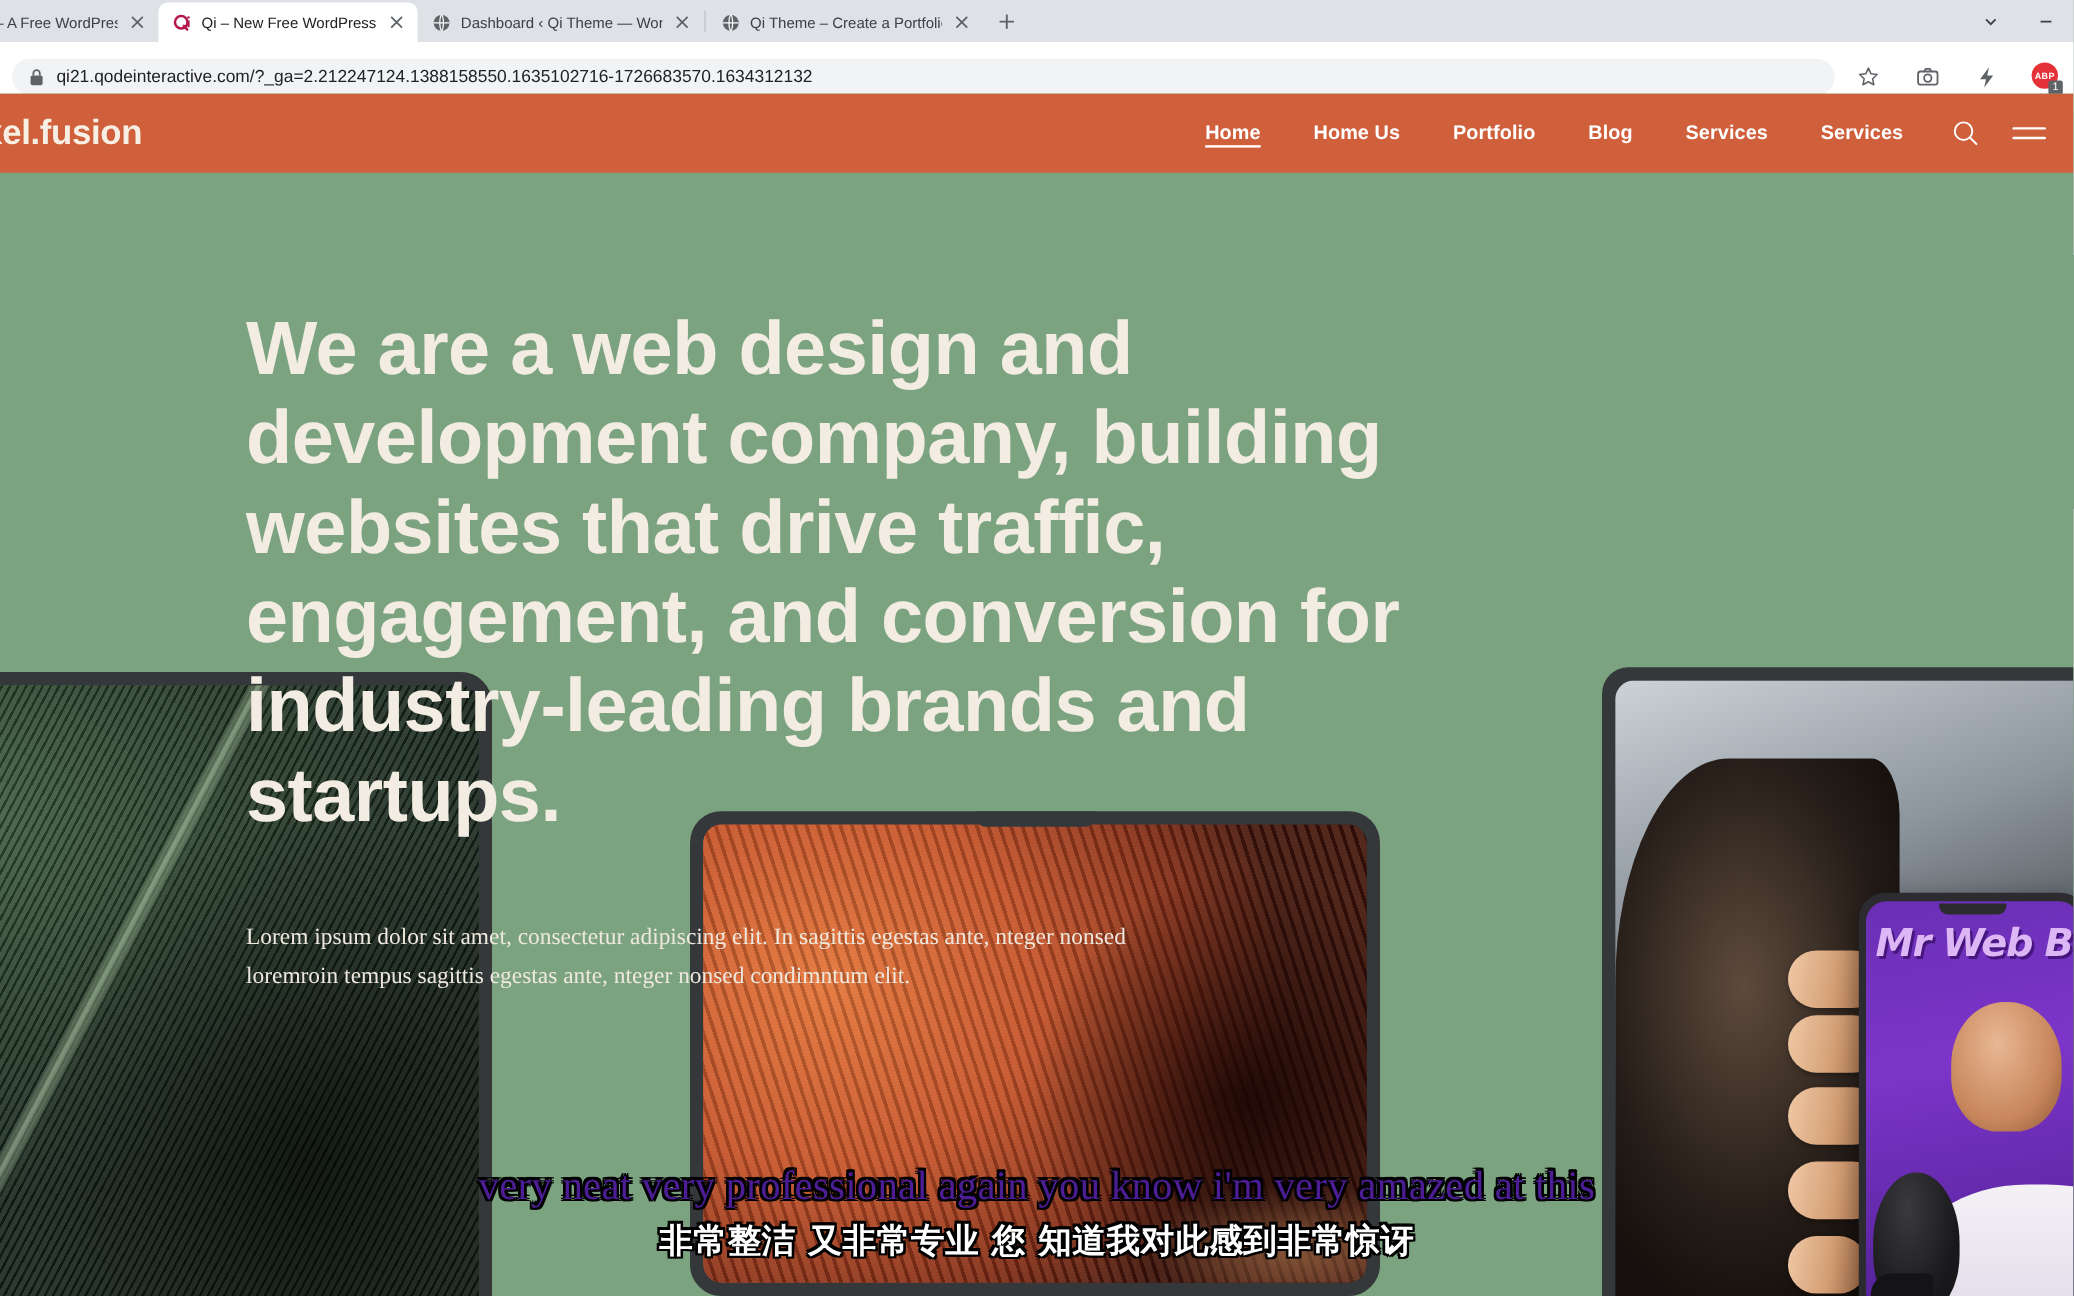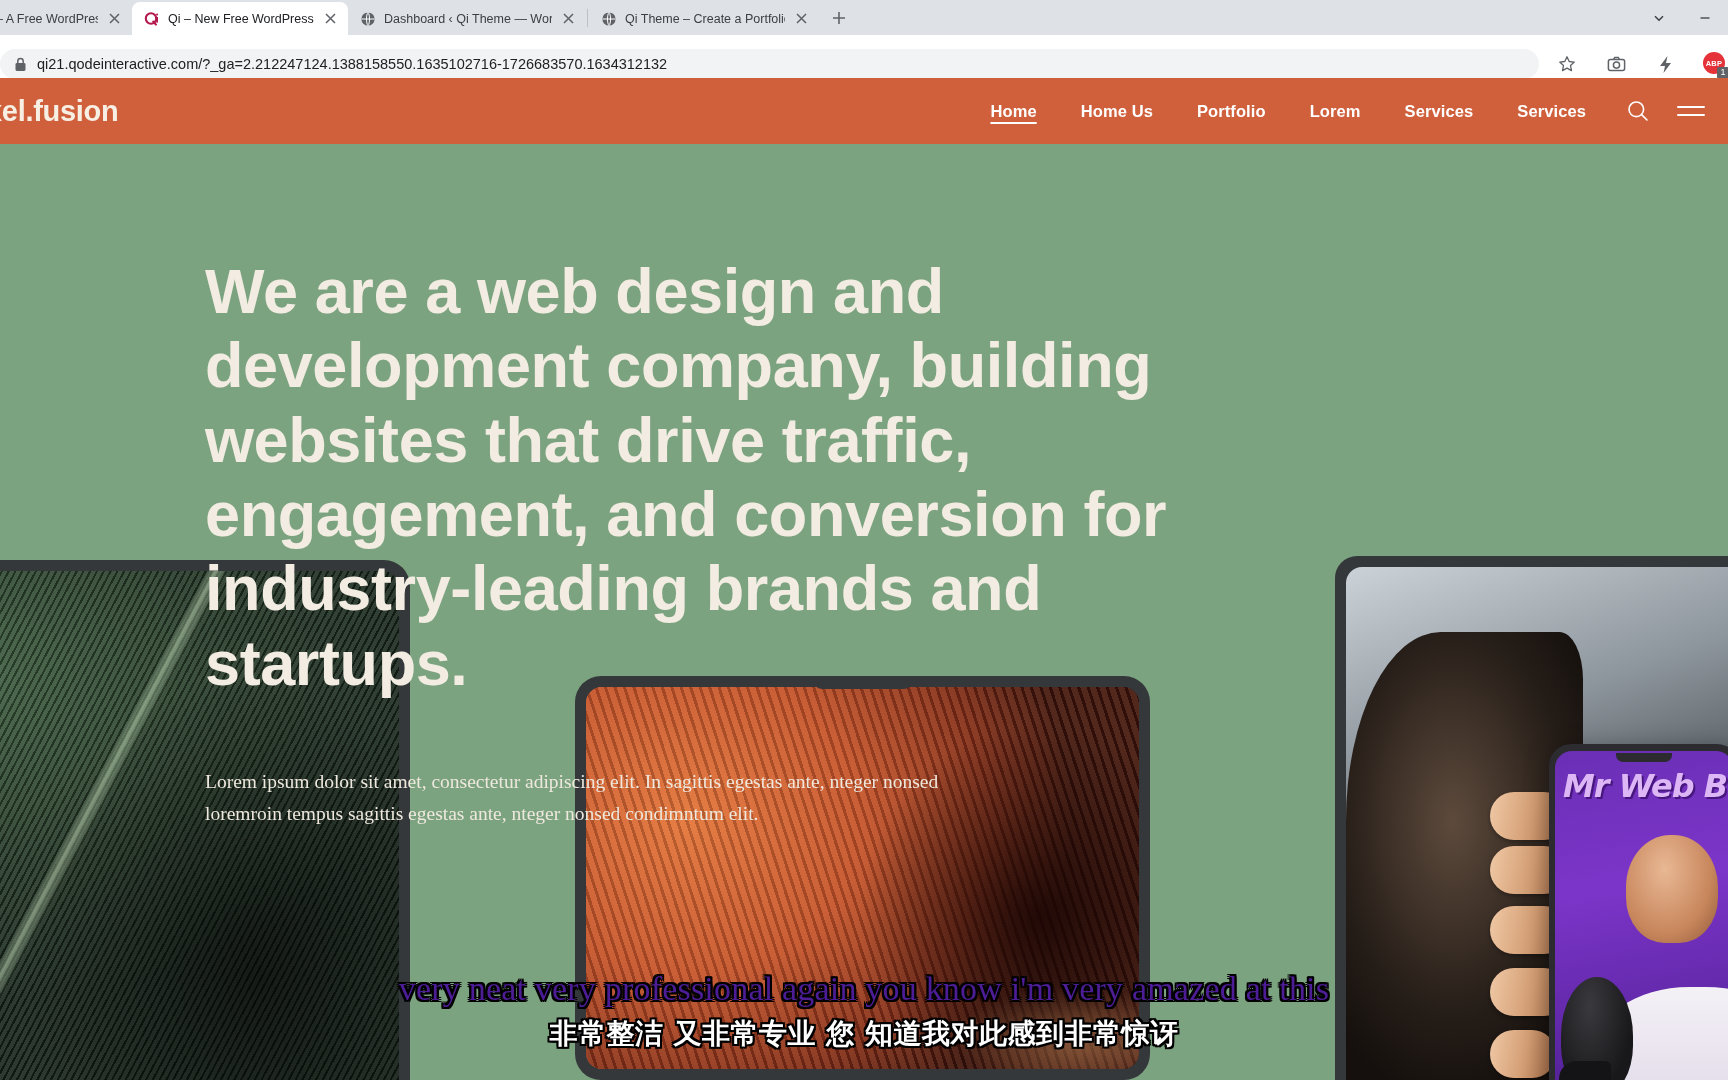--- a/index.html
+++ b/index.html
@@ -44,21 +44,21 @@
   }
   .win-ctrls {
     position:absolute; right:0; top:0; height:35px;
     display:flex; align-items:center; gap:0;
   }
   .win-btn { width:46px;height:35px;display:flex;align-items:center;justify-content:center;color:#3c4043; }
 
   
   .toolbar {
     height:58px; background:#fff; display:flex; align-items:center;
-    padding:0 0; gap:8px; position:relative;
+    padding:0 10px; gap:8px; position:relative;
   }
   .omnibox {
     flex:1 1 auto; height:30px; background:#f1f3f4; border-radius:16px;
     display:flex; align-items:center; gap:10px; padding:0 14px;
     font-size:14.5px; color:#202124; overflow:hidden; white-space:nowrap;
   }
   .omnibox .lock { width:13px;height:15px;flex:0 0 13px; }
   .tb-icons { display:flex; align-items:flex-end; gap:21px; padding-left:6px; }
   .tb-icon { width:28px;height:28px;display:flex;align-items:center;justify-content:center;color:#5f6368; }
   .adblock-wrap { position:relative; width:28px;height:28px; }
@@ -355,21 +355,21 @@
 
   <div class="viewport">
 
     <div class="site-header">
       <div class="logo">xel.fusion</div>
       <div style="display:flex;align-items:center;">
         <nav class="nav">
           <a href="#" class="active">Home</a>
           <a href="#">Home Us</a>
           <a href="#">Portfolio</a>
-          <a href="#">Lorem</a>
+          <a href="#">Blog</a>
           <a href="#">Services</a>
           <a href="#">Services</a>
         </nav>
         <div class="hdr-icons">
           <div class="hdr-icon">
             <svg width="24" height="24" viewBox="0 0 24 24">
                 <circle cx="10.3" cy="10.3" r="7.3" fill="none" stroke="currentColor" stroke-width="1.6"></circle>
                 <path d="M15.6 15.6 L21 21" stroke="currentColor" stroke-width="1.6" stroke-linecap="round"></path>
               </svg>
           </div>

